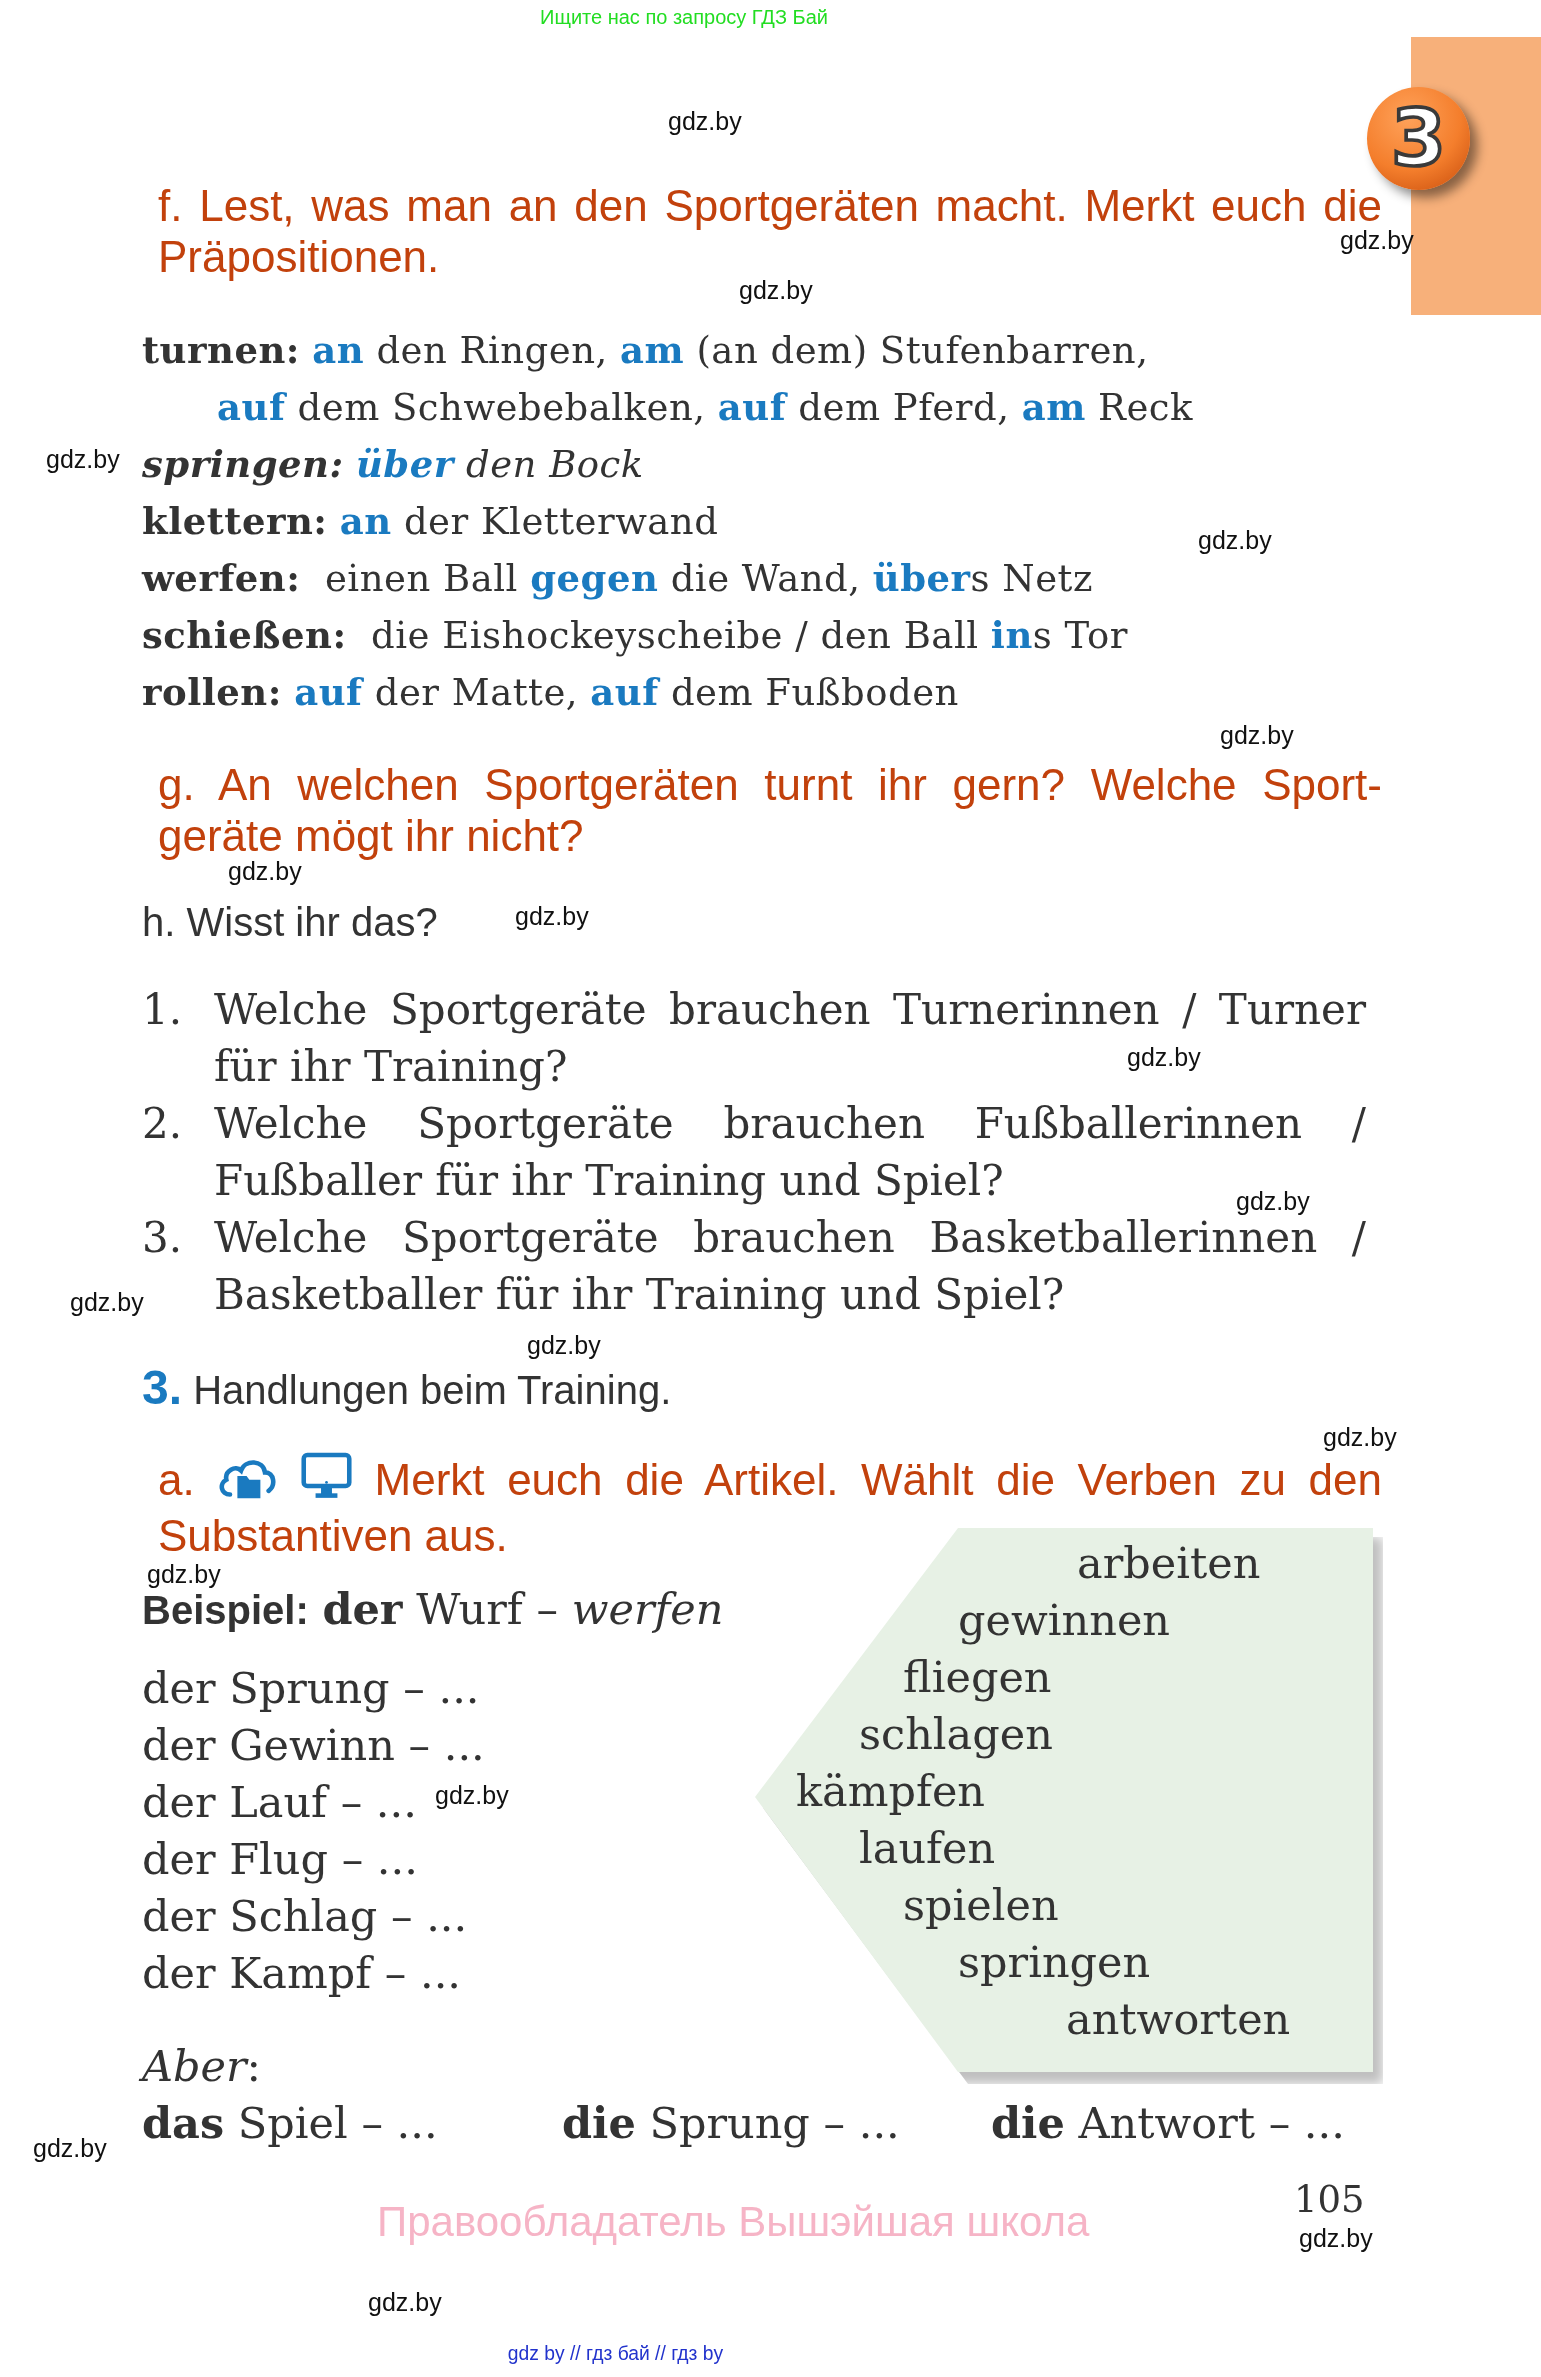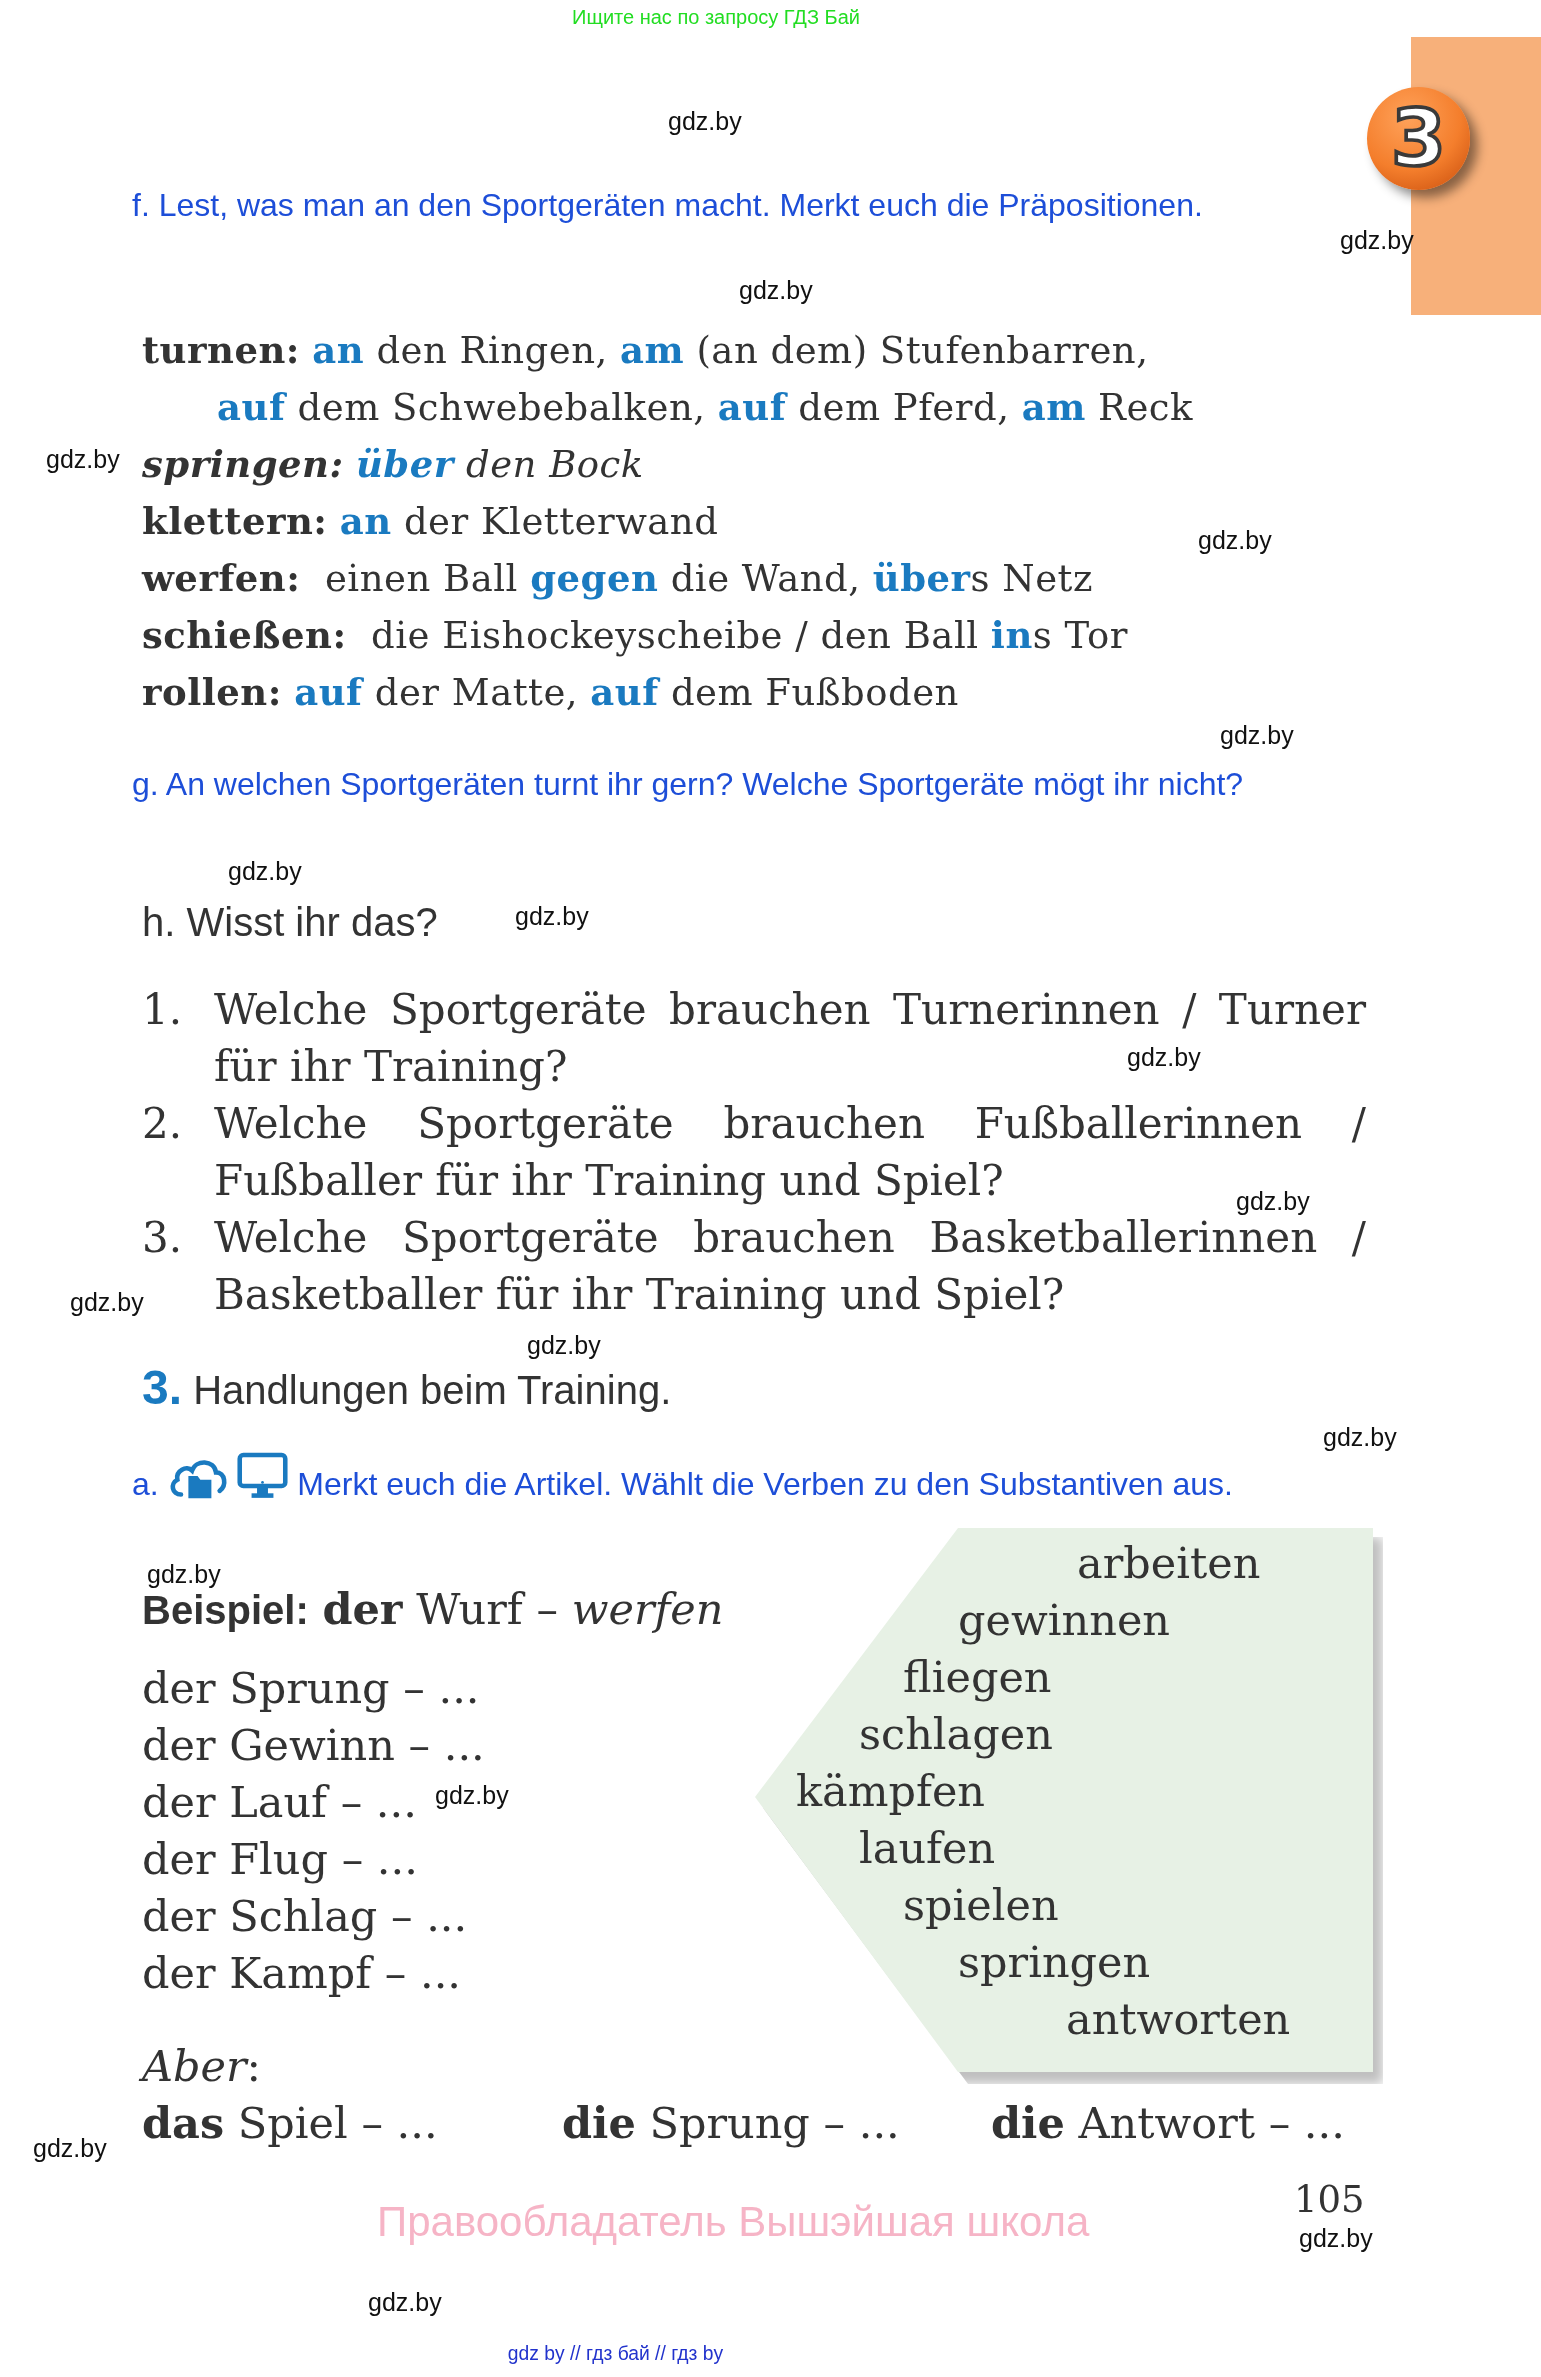--- a/index.html
+++ b/index.html
@@ -5,37 +5,37 @@
   * { box-sizing: border-box; margin: 0; padding: 0; }
   html, body { width: 1541px; height: 2377px; background: #ffffff; overflow: hidden; }
   body { position: relative; color: #333333; font-family: "DejaVu Serif", serif; }
 
   .abs { position: absolute; white-space: nowrap; }
   .sans { font-family: "Liberation Sans", sans-serif; }
   .serif { font-family: "DejaVu Serif", serif; }
   .blue { color: #1a7ac0; font-weight: bold; }
   .bold { font-weight: bold; }
 
-  .topline { left: 0; width: 1368px; top: 5.5px; text-align: center; font-size: 20px; color: #22dd22; margin-left: 32px; }
+  .topline { left: 0; width: 1368px; top: 5.5px; text-align: center; font-size: 20px; color: #22dd22; }
   .wm { font-family: "Liberation Sans", sans-serif; font-size: 25px; color: #111111; }
 
   .chapter-tab { position: absolute; left: 1411px; top: 37px; width: 130px; height: 278px; background: #f7b07a; }
   .chapter-badge {
     position: absolute; left: 1367px; top: 87px; width: 103px; height: 103px; border-radius: 50%;
     background: radial-gradient(circle at 40% 30%, #ffa25a 0%, #f47e2c 55%, #c54a0a 100%);
     box-shadow: 7.4px 7.4px 11px rgba(0,0,0,0.45);
     display: flex; align-items: center; justify-content: center;
   }
   .chapter-badge span {
     font-family: "DejaVu Sans", sans-serif; font-weight: bold; font-size: 79px; color: #ffffff;
     -webkit-text-stroke: 3.7px #3a3a3a; line-height: 1;
   }
 
   .task-head { font-family: "Liberation Sans", sans-serif; font-size: 40px; color: #333; font-weight: 500; line-height: 51px; }
-  .task-para { position: absolute; left: 132px; width: 1224px; font-family: "Liberation Sans", sans-serif; font-size: 32px; color: #1d4ed8; line-height: 51px; text-align: justify; }
+  .task-para { position: absolute; left: 158px; width: 1224px; font-family: "Liberation Sans", sans-serif; font-size: 44px; color: #c2410c; line-height: 51px; text-align: justify; }
 
   .prep-line { position: absolute; left: 142px; font-size: 37px; line-height: 57px; white-space: nowrap; letter-spacing: 0.5px; }
 
   .q-item { position: absolute; left: 142px; width: 1224px; font-size: 42px; line-height: 57px; }
   .q-num { position: absolute; left: 0; top: 0; }
   .q-text { margin-left: 72px; display: block; text-align: justify; }
 
   .ex-num { color: #1a7ac0; font-weight: bold; font-family: "Liberation Sans", sans-serif; font-size: 48px; }
 
   .noun { position: absolute; left: 142px; font-size: 43px; line-height: 57px; }

